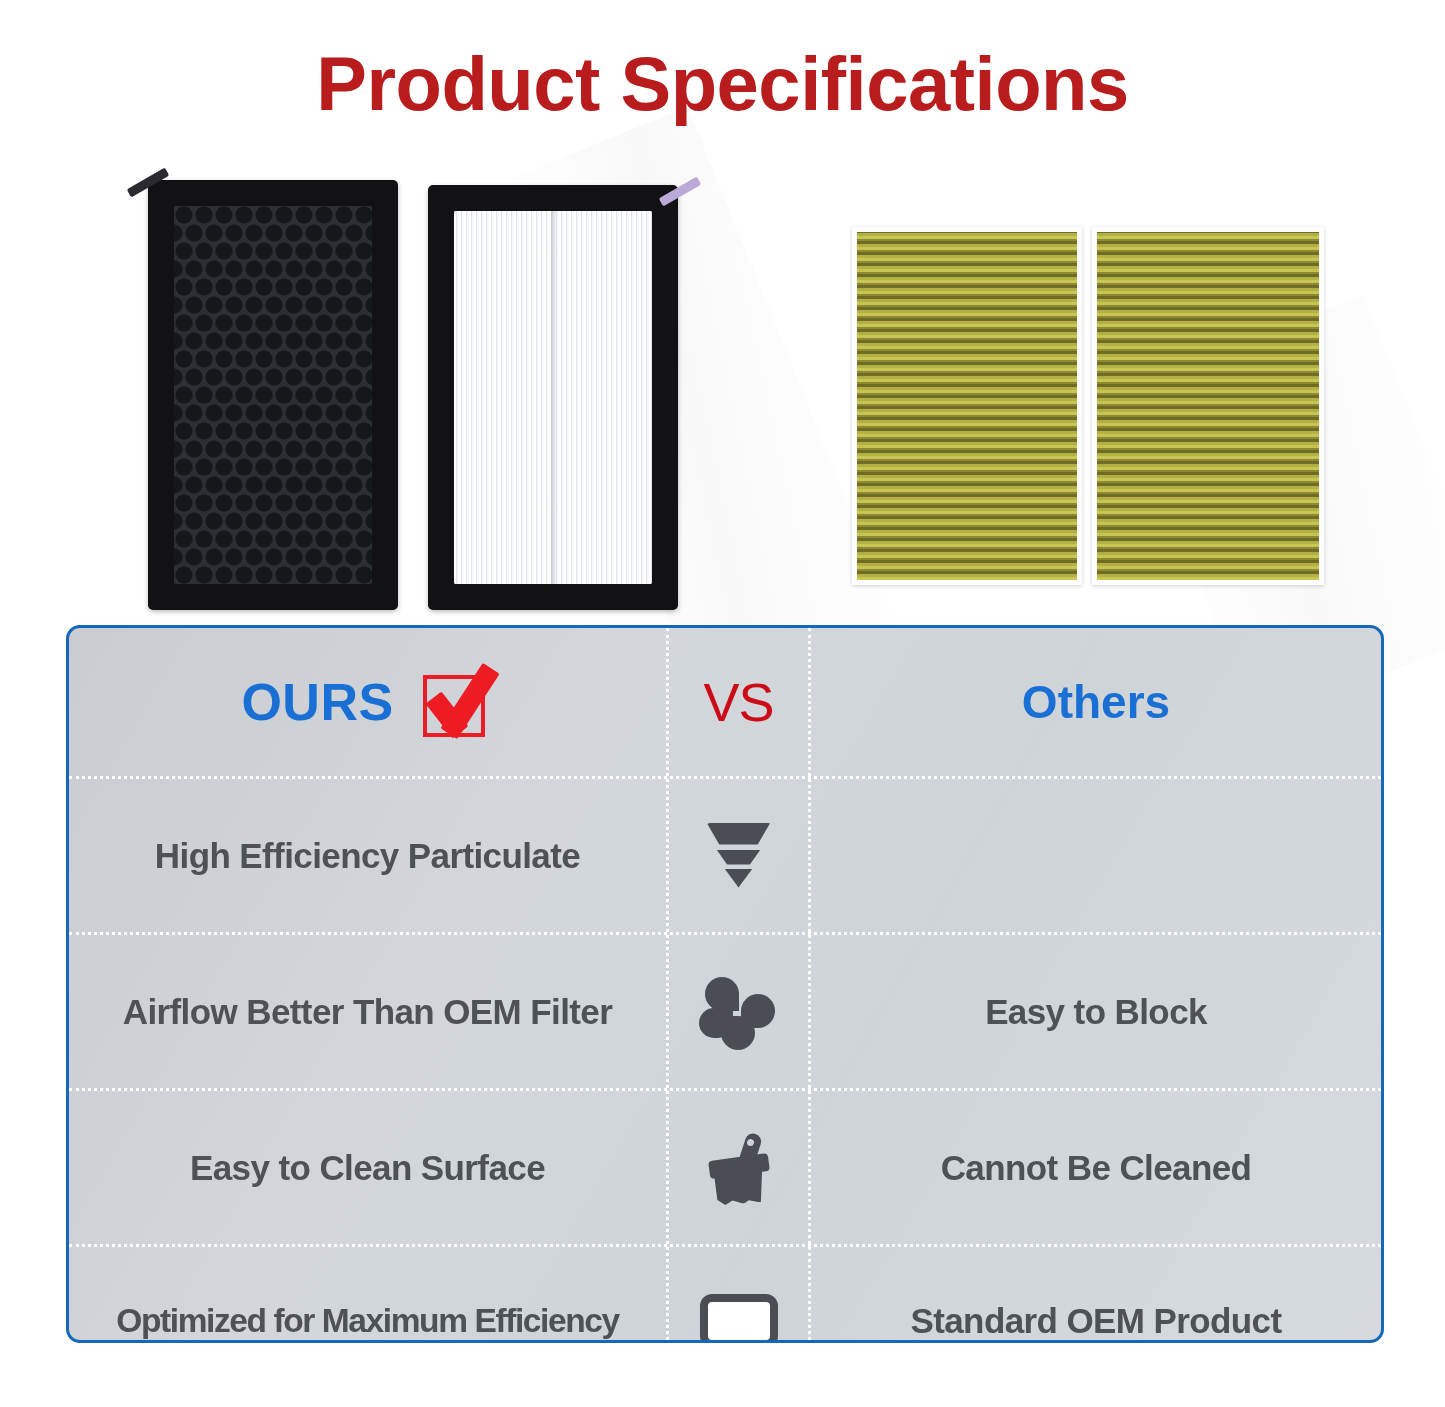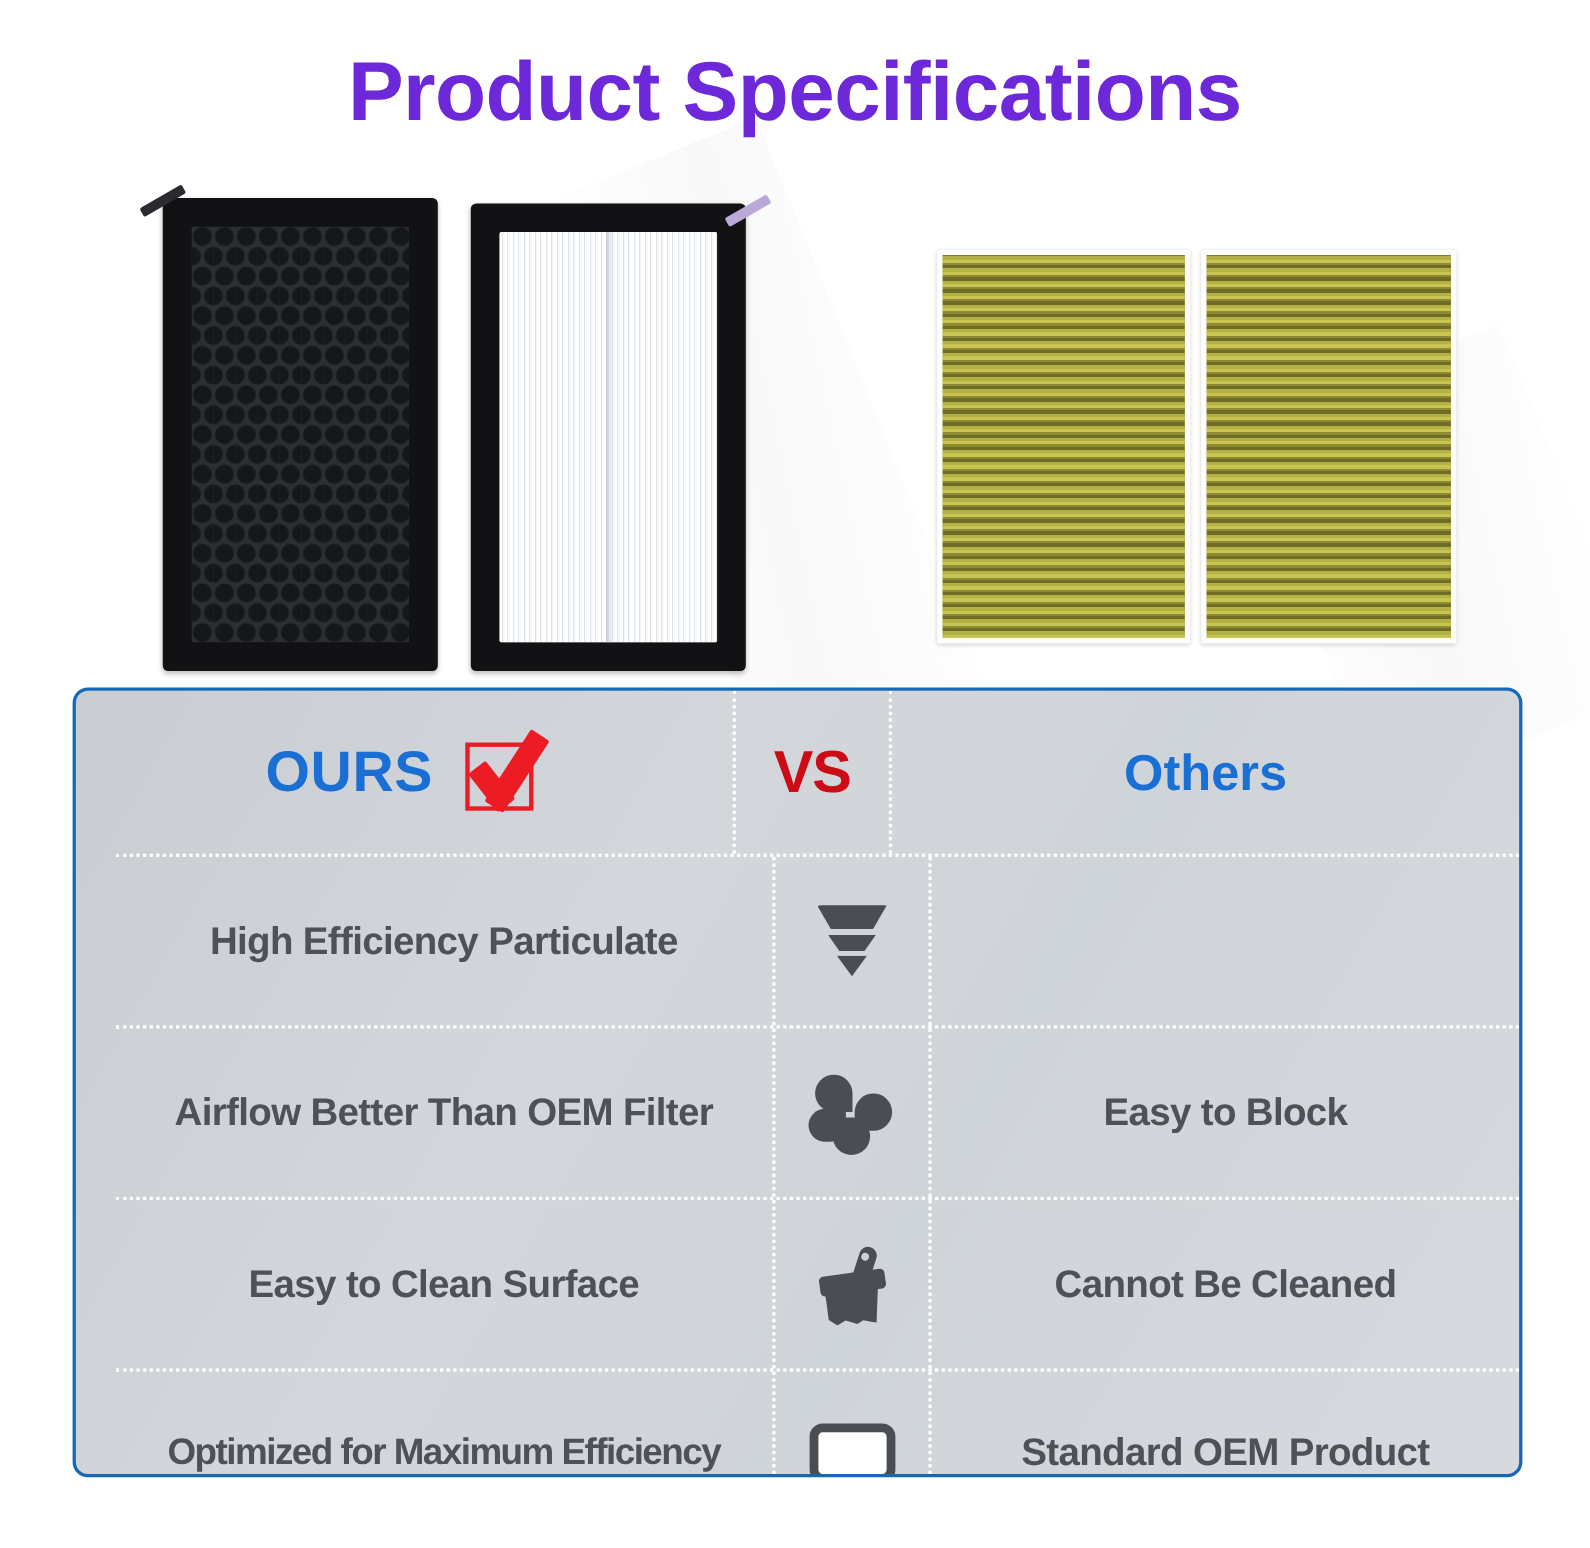--- a/index.html
+++ b/index.html
@@ -25,21 +25,21 @@
     border-radius:50%;
   }
 
   
   .title{
     position:absolute;left:0;right:0;top:46px;
     text-align:center;
     font-size:76px;line-height:1;
     font-weight:bold;
     letter-spacing:-0.5px;
-    color:#6d28d9;
+    color:#b91c1c;
     font-family:"Liberation Sans", sans-serif;
   }
 
   
   .photos{position:absolute;left:0;top:155px;width:1445px;height:465px;}
 
   .filter{position:absolute;}
 
   
   .blk-frame{
@@ -103,21 +103,21 @@
     background:linear-gradient(120deg,#c9cdd2 0%,#d3d7dc 35%,#cfd4d9 60%,#d6dade 100%);
     box-sizing:border-box;
     overflow:hidden;
   }
   .trow{
     position:relative;
     display:flex;
     align-items:flex-start;
     box-sizing:border-box;
   }
-  .trow + .trow{ border-top:3px dotted #ffffff;margin-left:36px; }
+  .trow + .trow{ border-top:3px dotted #ffffff; }
   .row-head{height:148px;}
   .row-item{height:156px;}
   .row-item:last-child{height:150px;}
 
   .col-ours{
     flex:0 0 600px;height:100%;
     display:flex;align-items:center;justify-content:center;
     box-sizing:border-box;
     border-right:3px dotted #ffffff;
   }
@@ -131,21 +131,21 @@
     flex:1 1 auto;height:100%;
     display:flex;align-items:center;justify-content:center;
     box-sizing:border-box;
   }
 
   .lbl-ours{
     font-size:52px;font-weight:bold;color:#1A6FD4;
     letter-spacing:0.5px;
   }
   .lbl-vs{
-    font-size:54px;font-weight:bold;color:#CC0B17;
+    font-size:54px;font-weight:normal;color:#CC0B17;
     letter-spacing:-1px;
   }
   .lbl-others{
     font-size:46px;font-weight:bold;color:#1A6FD4;
   }
   .cell-text{
     font-size:35px;font-weight:bold;color:#4E5156;
     text-align:center;
     white-space:nowrap;
     letter-spacing:-0.6px;

